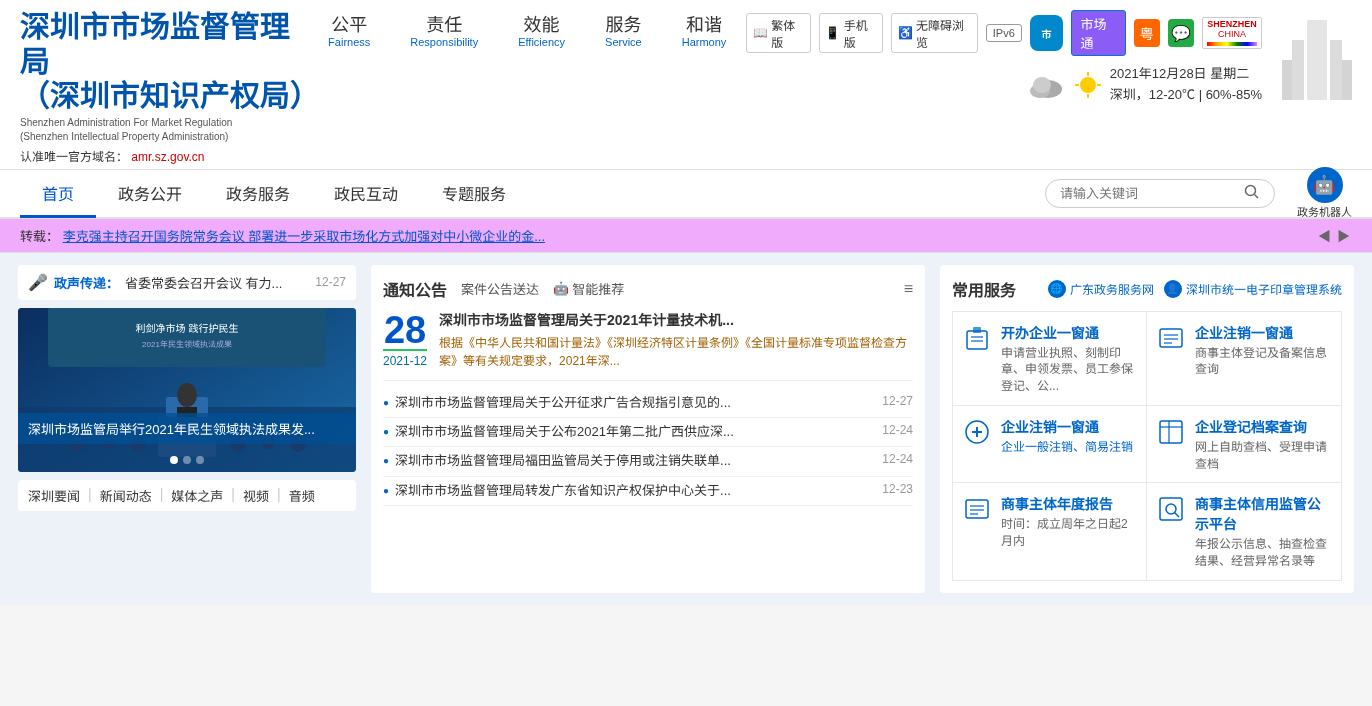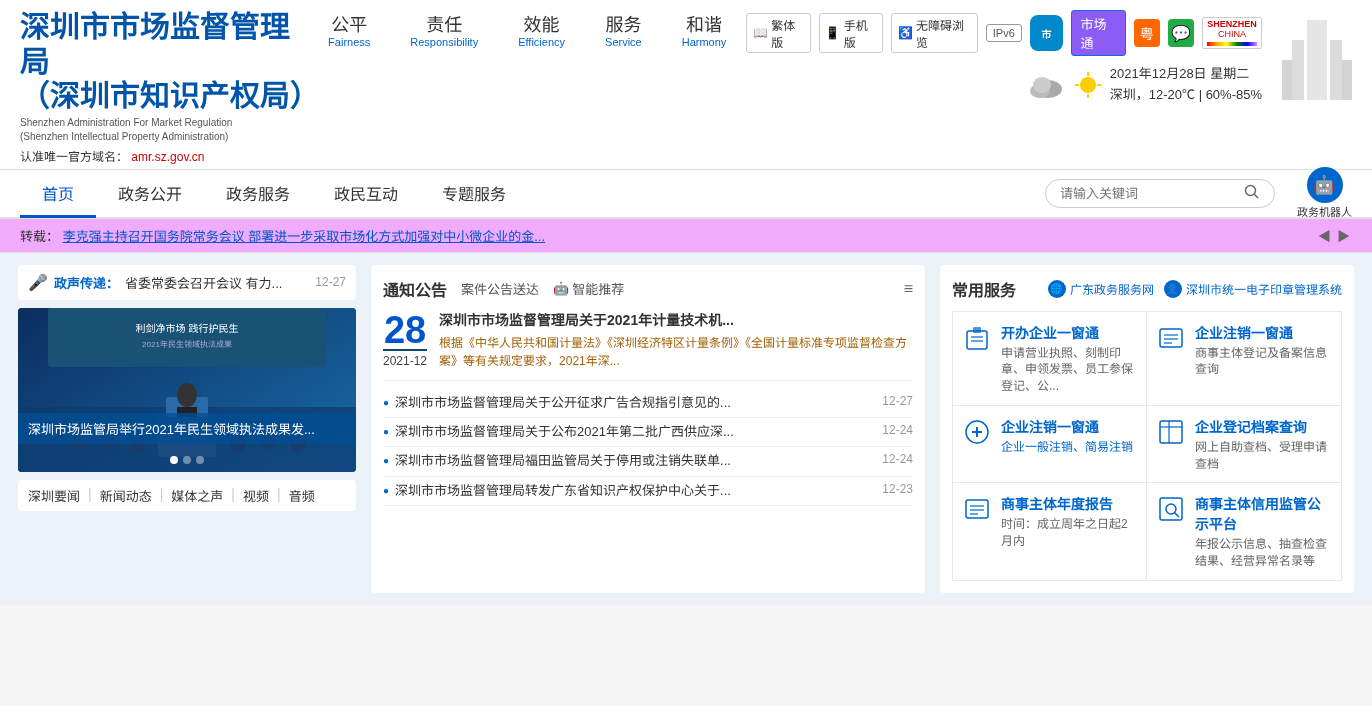--- a/index.html
+++ b/index.html
@@ -81,21 +81,21 @@
     .notice-panel-header { display: flex; align-items: center; gap: 8px; margin-bottom: 10px; }
     .np-title { font-size: 16px; font-weight: bold; color: #333; }
     .np-tab { font-size: 13px; color: #555; cursor: pointer; padding: 0 6px; }
     .np-smart { display: flex; align-items: center; gap: 3px; font-size: 13px; color: #555; }
     .np-smart-icon { color: #0099dd; }
     .np-more { margin-left: auto; color: #666; font-size: 16px; cursor: pointer; }
     
     .featured-item { display: flex; gap: 12px; padding-bottom: 10px; border-bottom: 1px solid #eee; margin-bottom: 8px; }
     .date-box { text-align: center; }
     .date-big { font-size: 38px; font-weight: bold; color: #0055cc; line-height: 1; }
-    .date-ym { font-size: 12px; color: #404040; border-top: 2px solid #0c4a6e; padding-top: 3px; }
+    .date-ym { font-size: 12px; color: #0369a1; border-top: 2px solid #22c55e; padding-top: 3px; }
     .fi-content { flex: 1; }
     .fi-title { font-size: 14px; font-weight: bold; color: #333; line-height: 1.4; margin-bottom: 4px; }
     .fi-desc { font-size: 12px; color: #a16207; line-height: 1.5; }
     
     .nlist-item { display: flex; align-items: flex-start; gap: 6px; padding: 5px 0; border-bottom: 1px solid #f0f0f0; }
     .nbullet { color: #0066cc; font-size: 10px; margin-top: 3px; }
     .nitem-text { flex: 1; font-size: 13px; color: #333; cursor: pointer; line-height: 1.4; }
     .nitem-date { font-size: 12px; color: #999; white-space: nowrap; }
     
     

